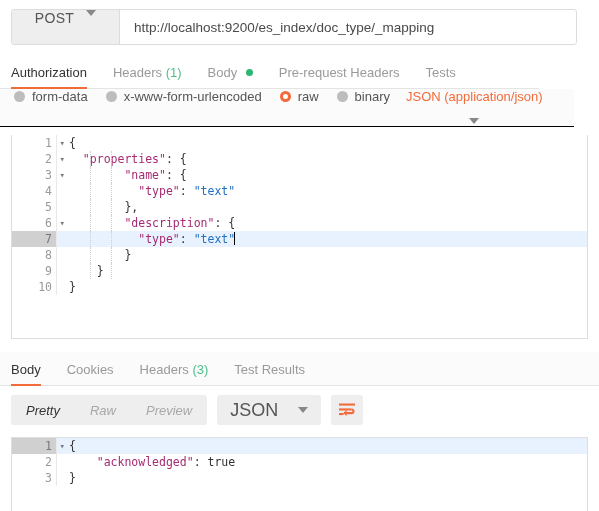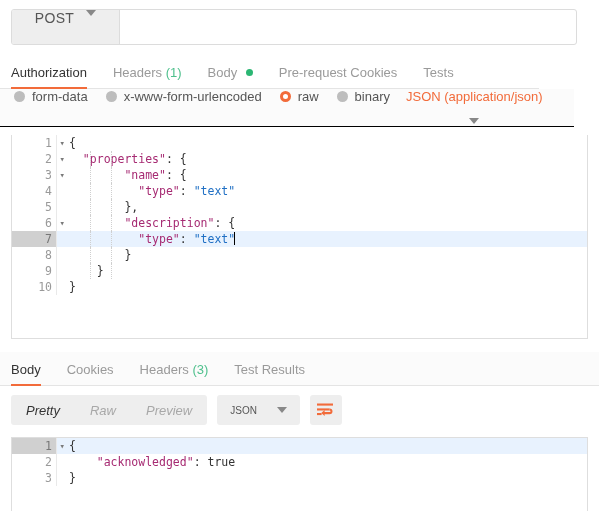--- a/index.html
+++ b/index.html
@@ -265,21 +265,21 @@
   .seg.active { color: #333333; }
   .fmt-select {
     display: flex;
     align-items: center;
     gap: 20px;
     background: #eeeeee;
     border-radius: 3px;
     height: 30px;
     padding: 0 13px;
     margin-left: 10px;
-    font-size: 10px;
+    font-size: 18px;
     color: #555555;
     cursor: pointer;
   }
   .wrap-btn {
     width: 32px;
     height: 30px;
     background: #eeeeee;
     border-radius: 3px;
     margin-left: 10px;
     display: flex;
@@ -301,36 +301,37 @@
   }
 </style>
 </head>
 <body>
 
 <div class="url-bar">
   <div class="method-select">
     <span class="method-label">POST</span>
     <span class="caret"></span>
   </div>
+  <div class="url-input">http://localhost:9200/es_index/doc_type/_mapping</div>
 </div>
 
 <div class="req-tabs">
   <div class="tab active">
     <span>Authorization</span>
   </div>
   <div class="tab">
     <span>Headers</span>
     <span class="tab-count">(1)</span>
   </div>
   <div class="tab">
     <span>Body</span>
     <span class="green-dot"></span>
   </div>
   <div class="tab">
-    <span>Pre-request Cookies</span>
+    <span>Pre-request Headers</span>
   </div>
   <div class="tab">
     <span>Tests</span>
   </div>
 </div>
 
 <div class="body-types">
   <div class="radio-opt">
     <span class="radio-dot"></span>
     <span>form-data</span>

